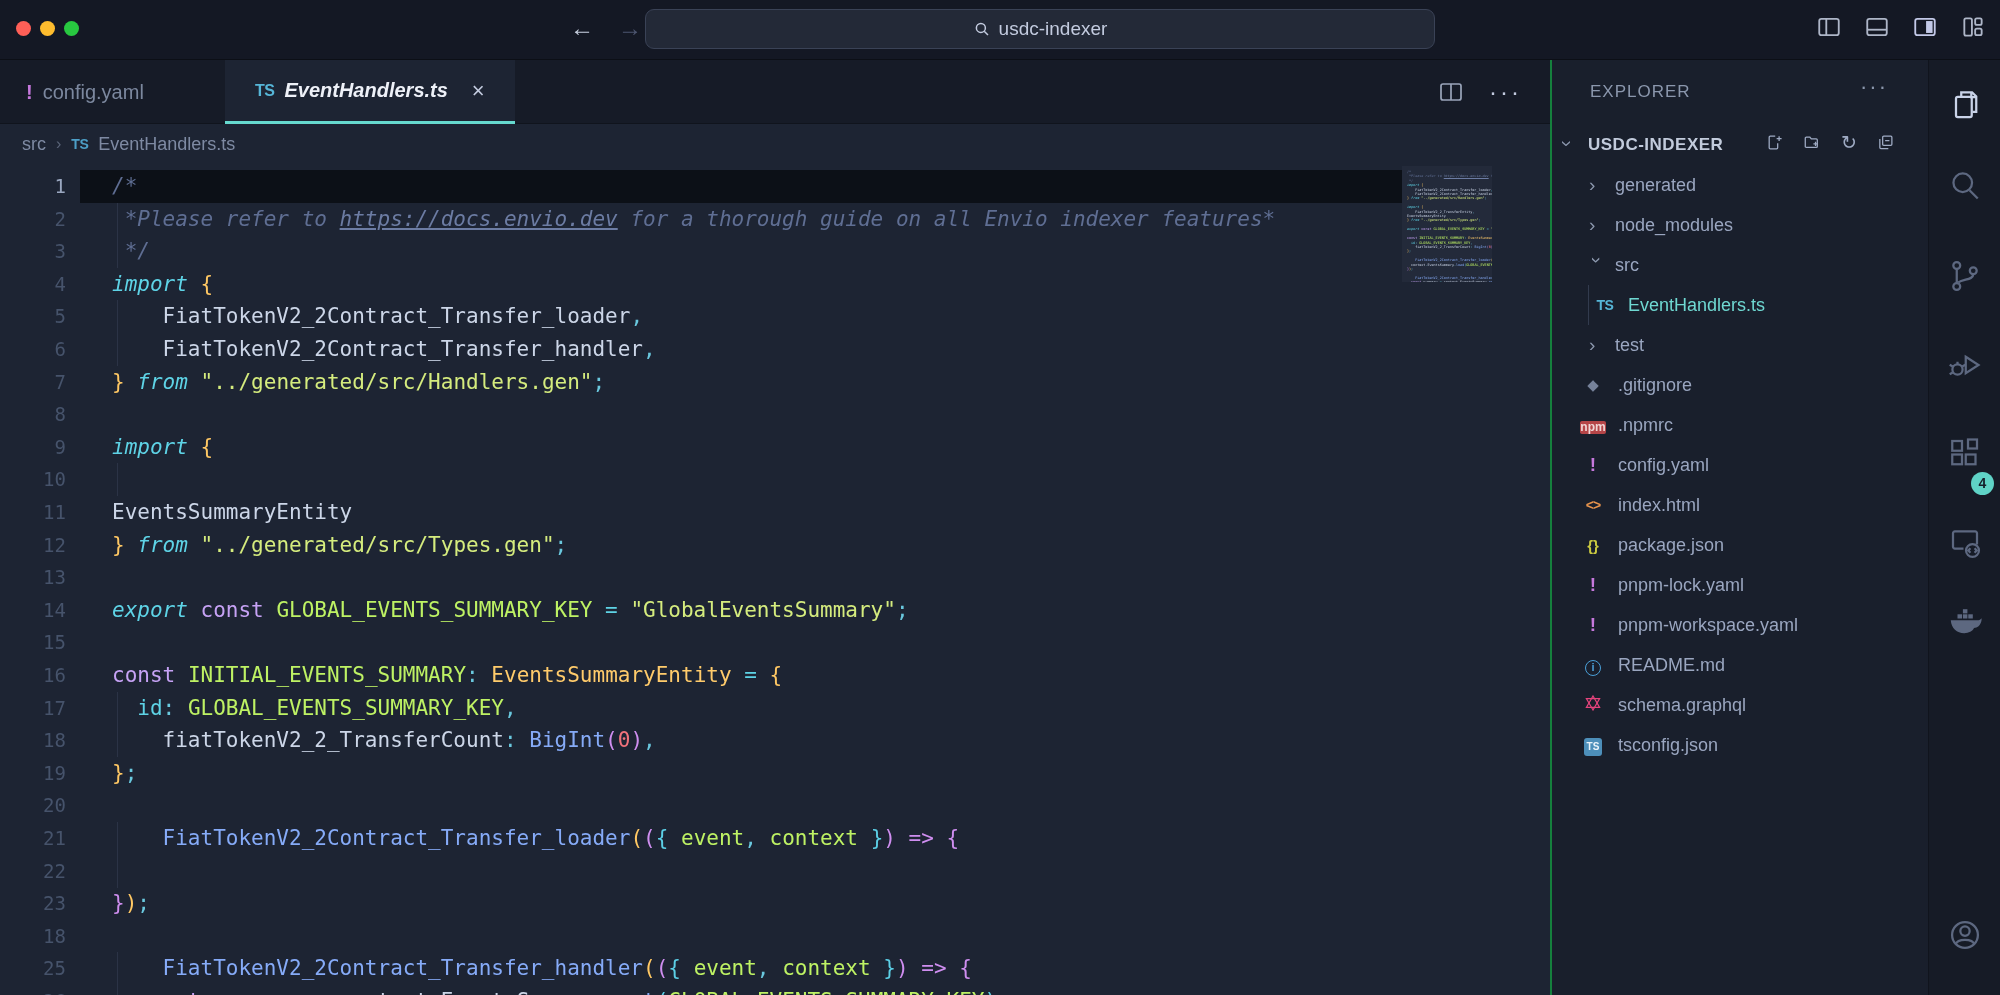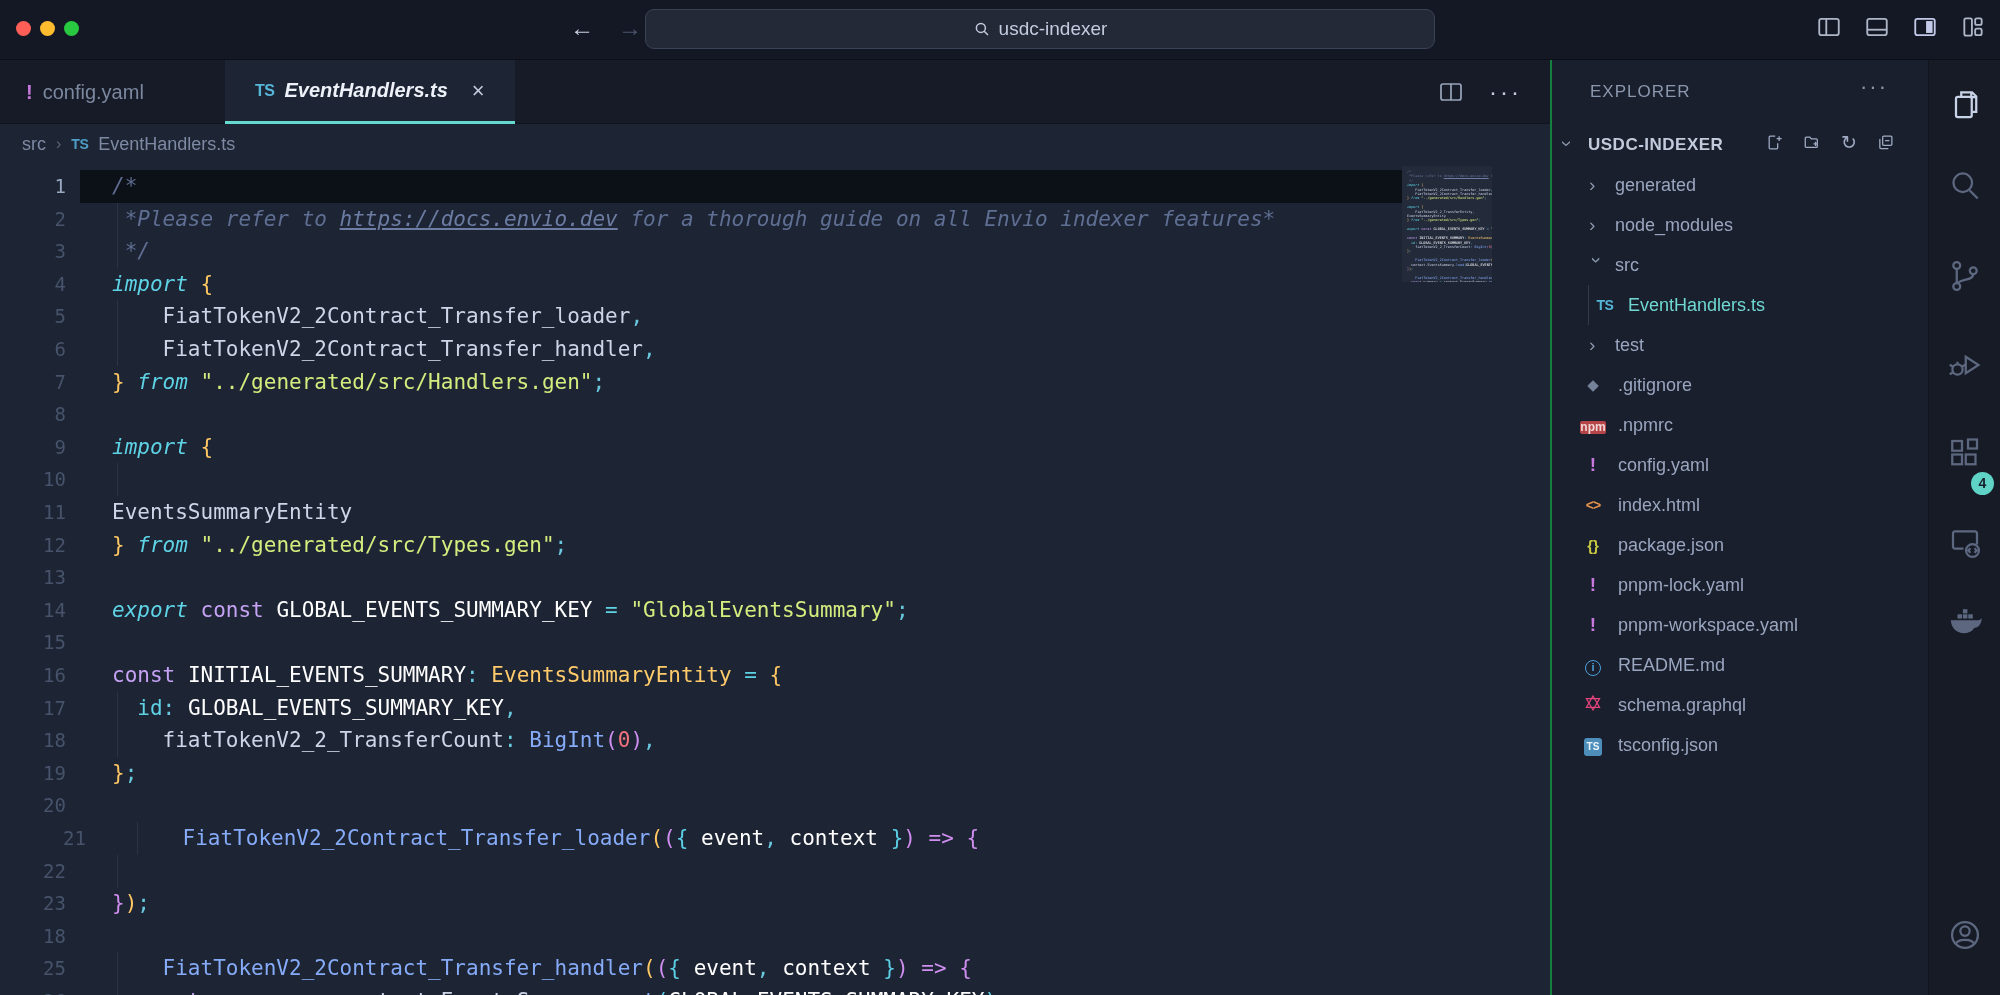--- a/index.html
+++ b/index.html
@@ -58,21 +58,21 @@
   .gutter { position:absolute; left:0; width:66px; text-align:right; color:#46536b;
     font-size:19px; z-index:2; }
   .code-line.hl .gutter { color:#9aa7c0; }
   .ltext { position:absolute; left:112px; white-space:pre; z-index:2; }
   .iguide { position:absolute; left:117px; top:0; bottom:0; width:1px; background:#2b3346; z-index:1; }
 
   .tk-cm { color:#5f6e93; font-style:italic; }
   .tk-cmlink { color:#6c7ca3; font-style:italic; text-decoration:underline;margin-top:7px; }
   .tk-kw { color:#5ed3e6; font-style:italic; }
   .tk-kw2 { color:#c6a2f5; }
-  .tk-cons { color:#ffffff; }
+  .tk-cons { color:#bef264; }
   .tk-str { color:#d5ec7e; }
   .tk-p1 { color:#ffc864; }
   .tk-p2 { color:#cf8ef0; }
   .tk-p3 { color:#5ccfe6; }
   .tk-pn { color:#6ac8de; }
   .tk-id { color:#ccd6e8; }
   .tk-fn { color:#86abf8; }
   .tk-prop { color:#5ed3e6; }
   .tk-type { color:#ffcb6b; }
   .tk-num { color:#f2727c; }
@@ -281,21 +281,21 @@
           <span class="ltext"><span class="tk-id">    fiatTokenV2_2_TransferCount</span><span class="tk-pn">:</span><span class="tk-pl"> </span><span class="tk-fn">BigInt</span><span class="tk-p2">(</span><span class="tk-num">0</span><span class="tk-p2">)</span><span class="tk-pn">,</span></span>
         </div>
         <div class="code-line" style="top: 592.8px;">
           <span class="gutter">19</span>
           <span class="ltext"><span class="tk-p1">}</span><span class="tk-pn">;</span></span>
         </div>
         <div class="code-line" style="top: 625.4px;">
           <span class="gutter">20</span>
           <span class="ltext"></span>
         </div>
-        <div class="code-line" style="top: 658px; margin-left: 20px;">
+        <div class="code-line" style="top: 658px;">
           <div class="iguide"></div>
           <span class="gutter">21</span>
           <span class="ltext"><span class="tk-fn">    FiatTokenV2_2Contract_Transfer_loader</span><span class="tk-p1">(</span><span class="tk-p2">(</span><span class="tk-p3">{</span><span class="tk-cons"> event</span><span class="tk-pn">,</span><span class="tk-cons"> context</span><span class="tk-p3"> }</span><span class="tk-p2">)</span><span class="tk-arrow"> =&gt; </span><span class="tk-p2">{</span></span>
         </div>
         <div class="code-line" style="top: 690.6px;">
           <div class="iguide"></div>
           <span class="gutter">22</span>
         </div>
         <div class="code-line" style="top: 723.2px;">
           <span class="gutter">23</span>

